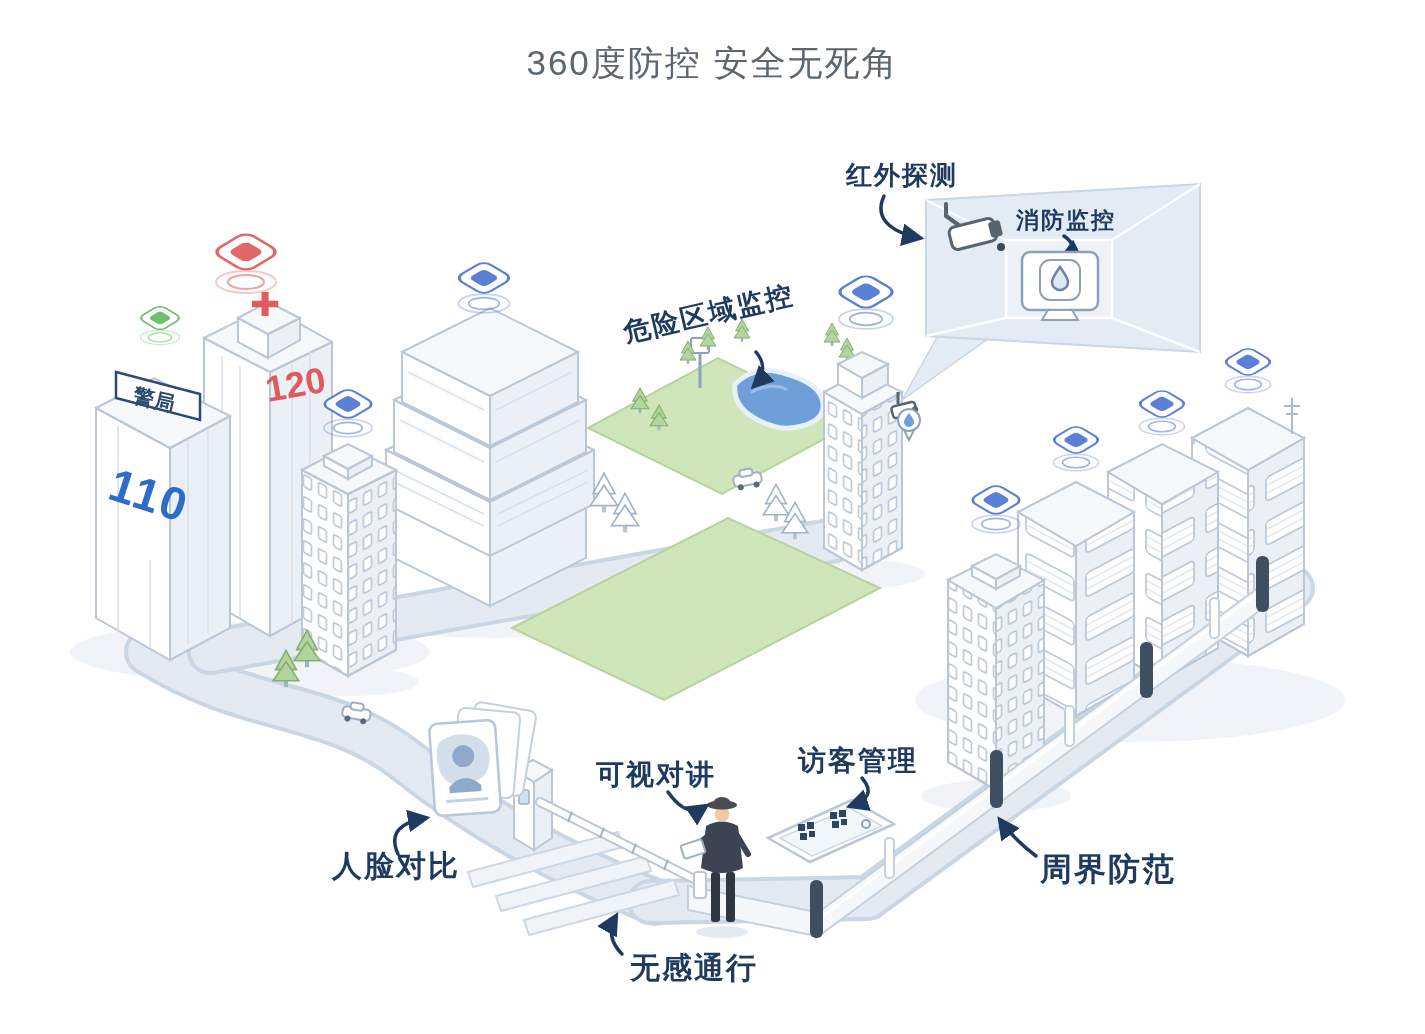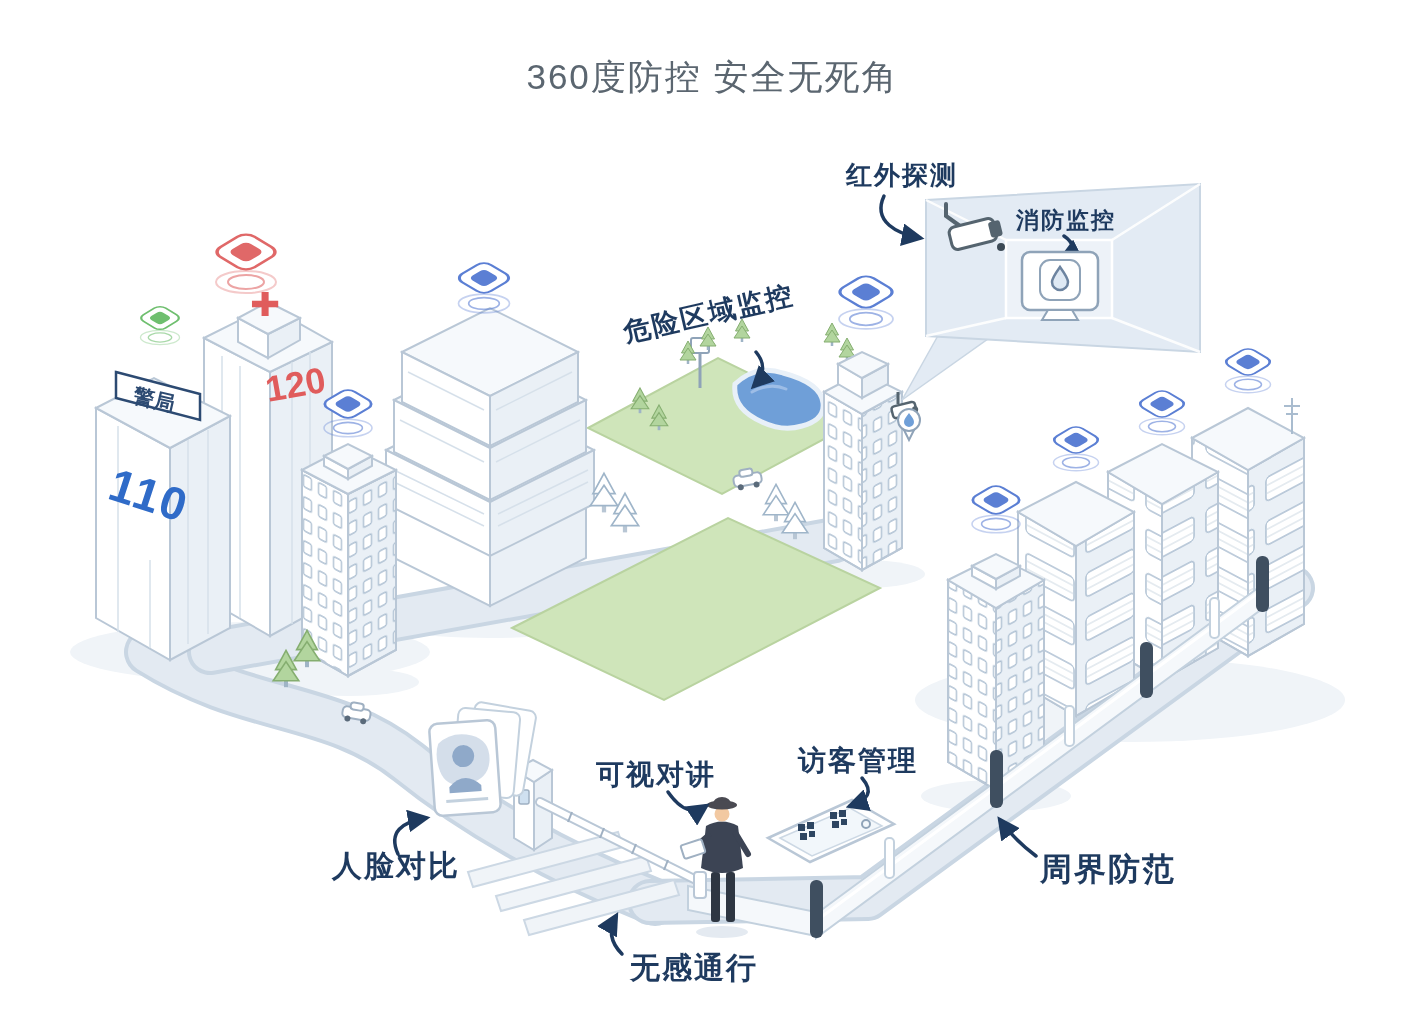--- a/index.html
+++ b/index.html
@@ -1,18 +1,18 @@
 <!DOCTYPE html>
 <html><head>
 <meta charset="utf-8">
 <style>
   html,body{margin:0;padding:0;background:#ffffff;}
   body{width:1425px;height:1034px;position:relative;overflow:hidden;
        font-family:"Liberation Sans","DejaVu Sans",sans-serif;}
-  .page-title{position:absolute;top:54px;left:0;width:100%;text-align:center;
+  .page-title{position:absolute;top:40px;left:0;width:100%;text-align:center;
       font-size:35px;font-weight:500;color:#5b6670;letter-spacing:2px;margin:0;}
   svg{position:absolute;top:0;left:0;}
   text{font-family:"Liberation Sans","DejaVu Sans",sans-serif;}
   .lbl{fill:#1e3a5f;font-weight:bold;letter-spacing:2px;}
   .arrow{stroke:#1e3a5f;stroke-width:3.5;fill:none;stroke-linecap:round;}
   .face-l{fill:#ffffff;stroke:#b9c7d6;stroke-width:2;}
   .face-r{fill:#eaf0f6;stroke:#b9c7d6;stroke-width:2;}
   .face-t{fill:#f6f9fc;stroke:#b9c7d6;stroke-width:2;}
   .thin{stroke:#d6e0ea;stroke-width:1.5;}
 </style>

